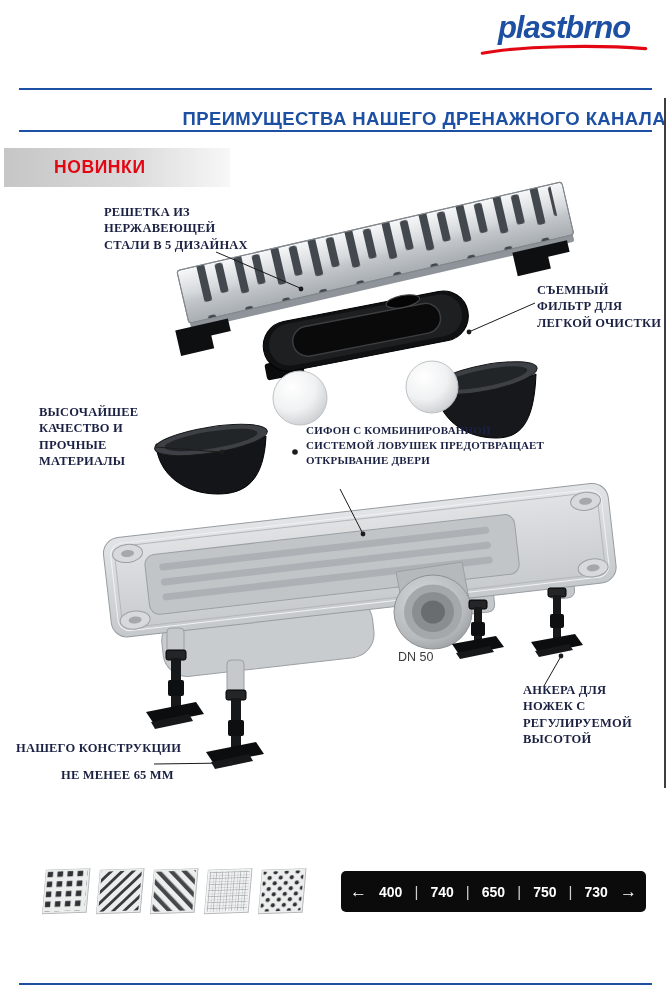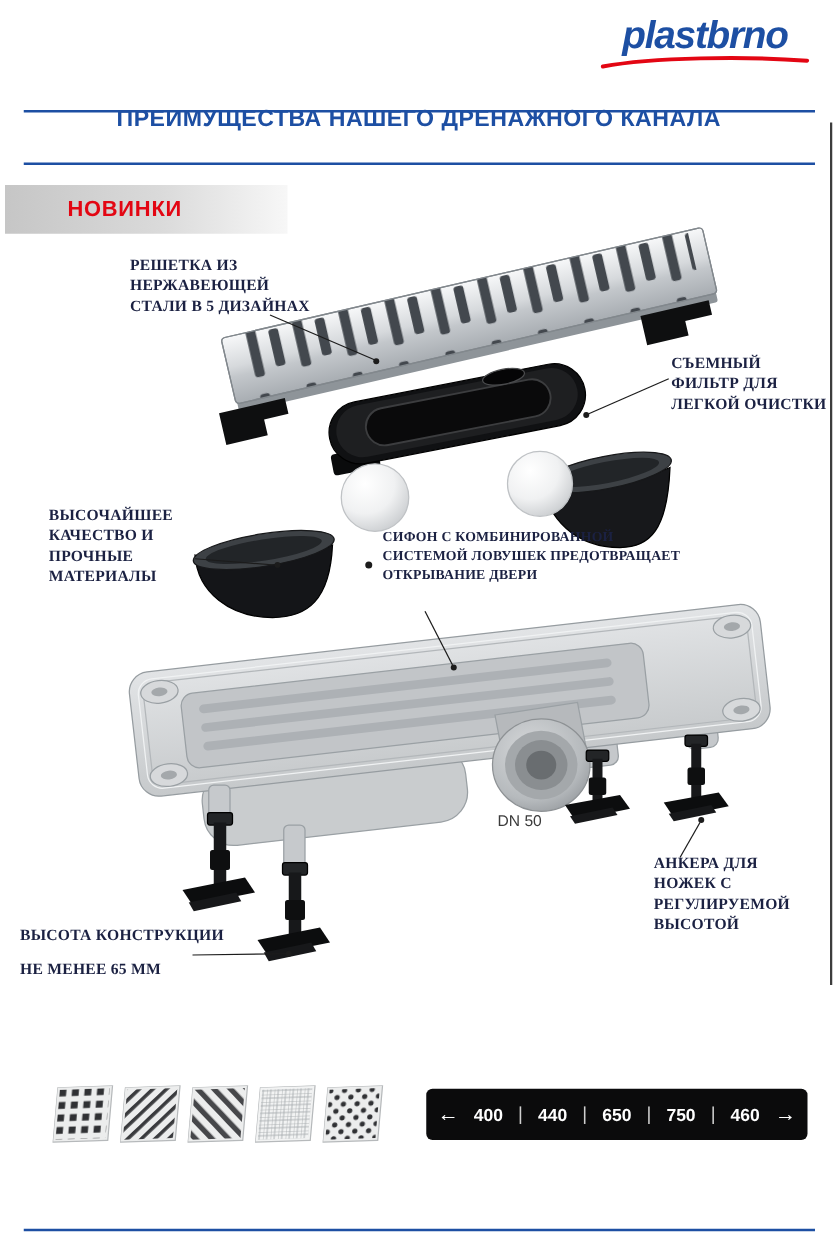--- a/index.html
+++ b/index.html
@@ -7,36 +7,36 @@
         font-family:"Liberation Sans",sans-serif;}
 
   
   .logo{position:absolute;top:10px;right:12px;width:180px;text-align:center;}
   .logo-text{display:block;font-style:italic;font-weight:bold;font-size:31px;color:#1d4fa3;letter-spacing:-1px;}
   .logo-swoosh{display:block;width:172px;height:13px;margin:-3px 0 0 4px;}
 
   .rule{position:absolute;left:15px;right:14px;height:2px;background:#1d4fa3;}
   .rule1{top:88px}.rule2{top:130px}.rule3{top:983px}
 
-  .title{position:absolute;top:84px;left:0;right:0;margin:0;text-align:center;
+  .title{position:absolute;top:108px;left:0;right:0;margin:0;text-align:right;
          font-size:18.5px;font-weight:bold;color:#1d4fa3;letter-spacing:.4px;}
 
   .badge{position:absolute;left:0;top:148px;width:194px;height:39px;
          background:linear-gradient(90deg,#c6c6c6 0%,#dadada 55%,#f7f7f7 100%);
          display:flex;align-items:center;padding-left:32px;}
   .badge-label{padding-left:18px;font-size:17.5px;font-weight:bold;color:#e30613;letter-spacing:.6px;}
 
   .diagram{position:absolute;left:0;top:0;width:670px;height:1000px;}
 
   .edge-line{position:absolute;right:0;top:98px;height:690px;width:2px;background:#3d3d3d;}
 
   .callout{position:absolute;font-family:"Liberation Serif",serif;font-weight:bold;
            font-size:12.5px;line-height:1.3;color:#1b2142;letter-spacing:.2px;}
   .callout-sm{font-size:11px;line-height:1.35;}
-  .mt{margin-top:11px;}
+  .mt{margin-top:11px;margin-left:45px;}
   .dn-label{position:absolute;font-size:12.5px;color:#3b3b3b;}
 
   .swatches{position:absolute;left:40px;top:869px;display:flex;gap:9px;}
   .tile{width:45px;height:45px;transform:skewX(-7deg) rotate(-2deg);}
   .tile svg{display:block;}
 
   .sizes-bar{position:absolute;left:337px;top:871px;width:305px;height:41px;background:#0b0b0c;
              border-radius:5px;display:flex;align-items:center;justify-content:space-between;
              padding:0 9px;box-sizing:border-box;color:#fff;}
   .sizes-bar .size{font-weight:bold;font-size:14px;}
@@ -205,21 +205,21 @@
     </g>
   </svg>
 
   <div class="callout" style="left:100px;top:204px;width:158px">РЕШЕТКА ИЗ НЕРЖАВЕЮЩЕЙ СТАЛИ В 5 ДИЗАЙНАХ</div>
   <div class="callout" style="left:533px;top:282px;width:125px">СЪЕМНЫЙ ФИЛЬТР ДЛЯ ЛЕГКОЙ ОЧИСТКИ</div>
   <div class="callout" style="left:35px;top:404px;width:130px">ВЫСОЧАЙШЕЕ КАЧЕСТВО И ПРОЧНЫЕ МАТЕРИАЛЫ</div>
   <div class="callout callout-sm" style="left:302px;top:423px;width:245px">СИФОН С КОМБИНИРОВАННОЙ СИСТЕМОЙ ЛОВУШЕК ПРЕДОТВРАЩАЕТ ОТКРЫВАНИЕ ДВЕРИ</div>
   <div class="dn-label" style="left:394px;top:650px">DN 50</div>
   <div class="callout" style="left:519px;top:682px;width:112px">АНКЕРА ДЛЯ НОЖЕК С РЕГУЛИРУЕМОЙ ВЫСОТОЙ</div>
   <div class="callout" style="left:12px;top:740px;width:195px">
-    <div>ВЫСОТА КОНСТРУКЦИИ</div>
+    <div>НАШЕГО КОНСТРУКЦИИ</div>
     <div class="mt">НЕ МЕНЕЕ 65 ММ</div>
   </div>
 
   <div class="swatches">
     <div class="tile" title="squares-grid">
       <svg width="45" height="45">
           <defs>
             <pattern id="p1" width="10" height="10" patternUnits="userSpaceOnUse">
               <rect x="2" y="2" width="5.5" height="5.5" fill="#303134"></rect>
             </pattern>
@@ -272,25 +272,25 @@
         <rect width="44" height="44" fill="#eceded" stroke="#b6b9bb"></rect>
           <rect x="2" y="2" width="40" height="40" fill="url(#p5)"></rect>
         </svg>
     </div>
   </div>
 
   <div class="sizes-bar">
     <span class="arrow">←</span>
     <span class="size">400</span>
     <span class="sep">|</span>
-    <span class="size">440</span>
+    <span class="size">740</span>
     <span class="sep">|</span>
     <span class="size">650</span>
     <span class="sep">|</span>
     <span class="size">750</span>
     <span class="sep">|</span>
-    <span class="size">460</span>
+    <span class="size">730</span>
     <span class="arrow">→</span>
   </div>
 
   <div class="rule rule3"></div>
 
 </div>
 
 </body></html>

